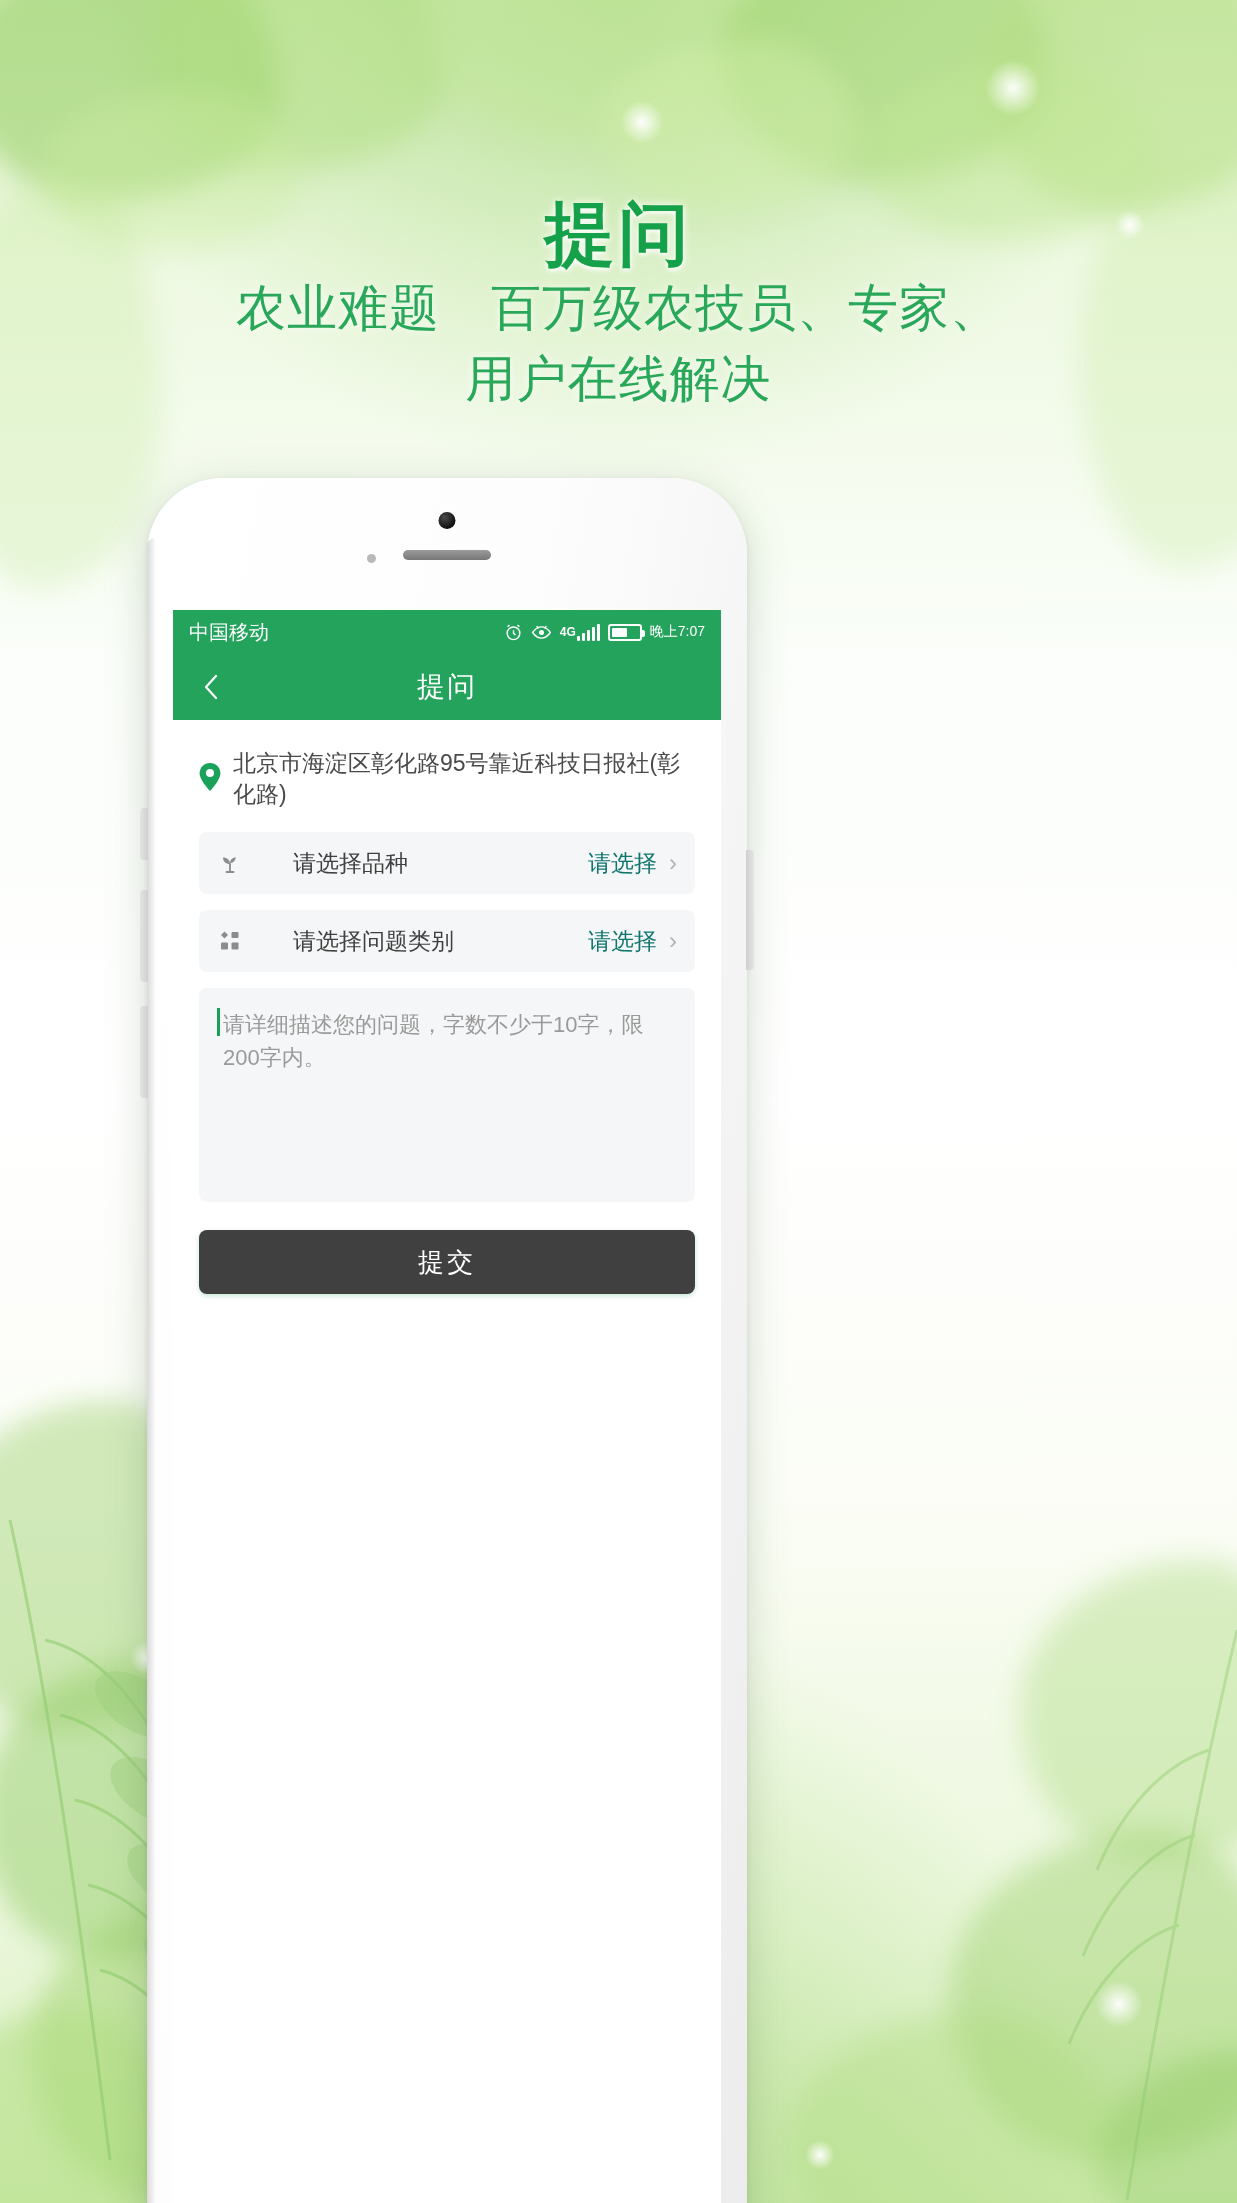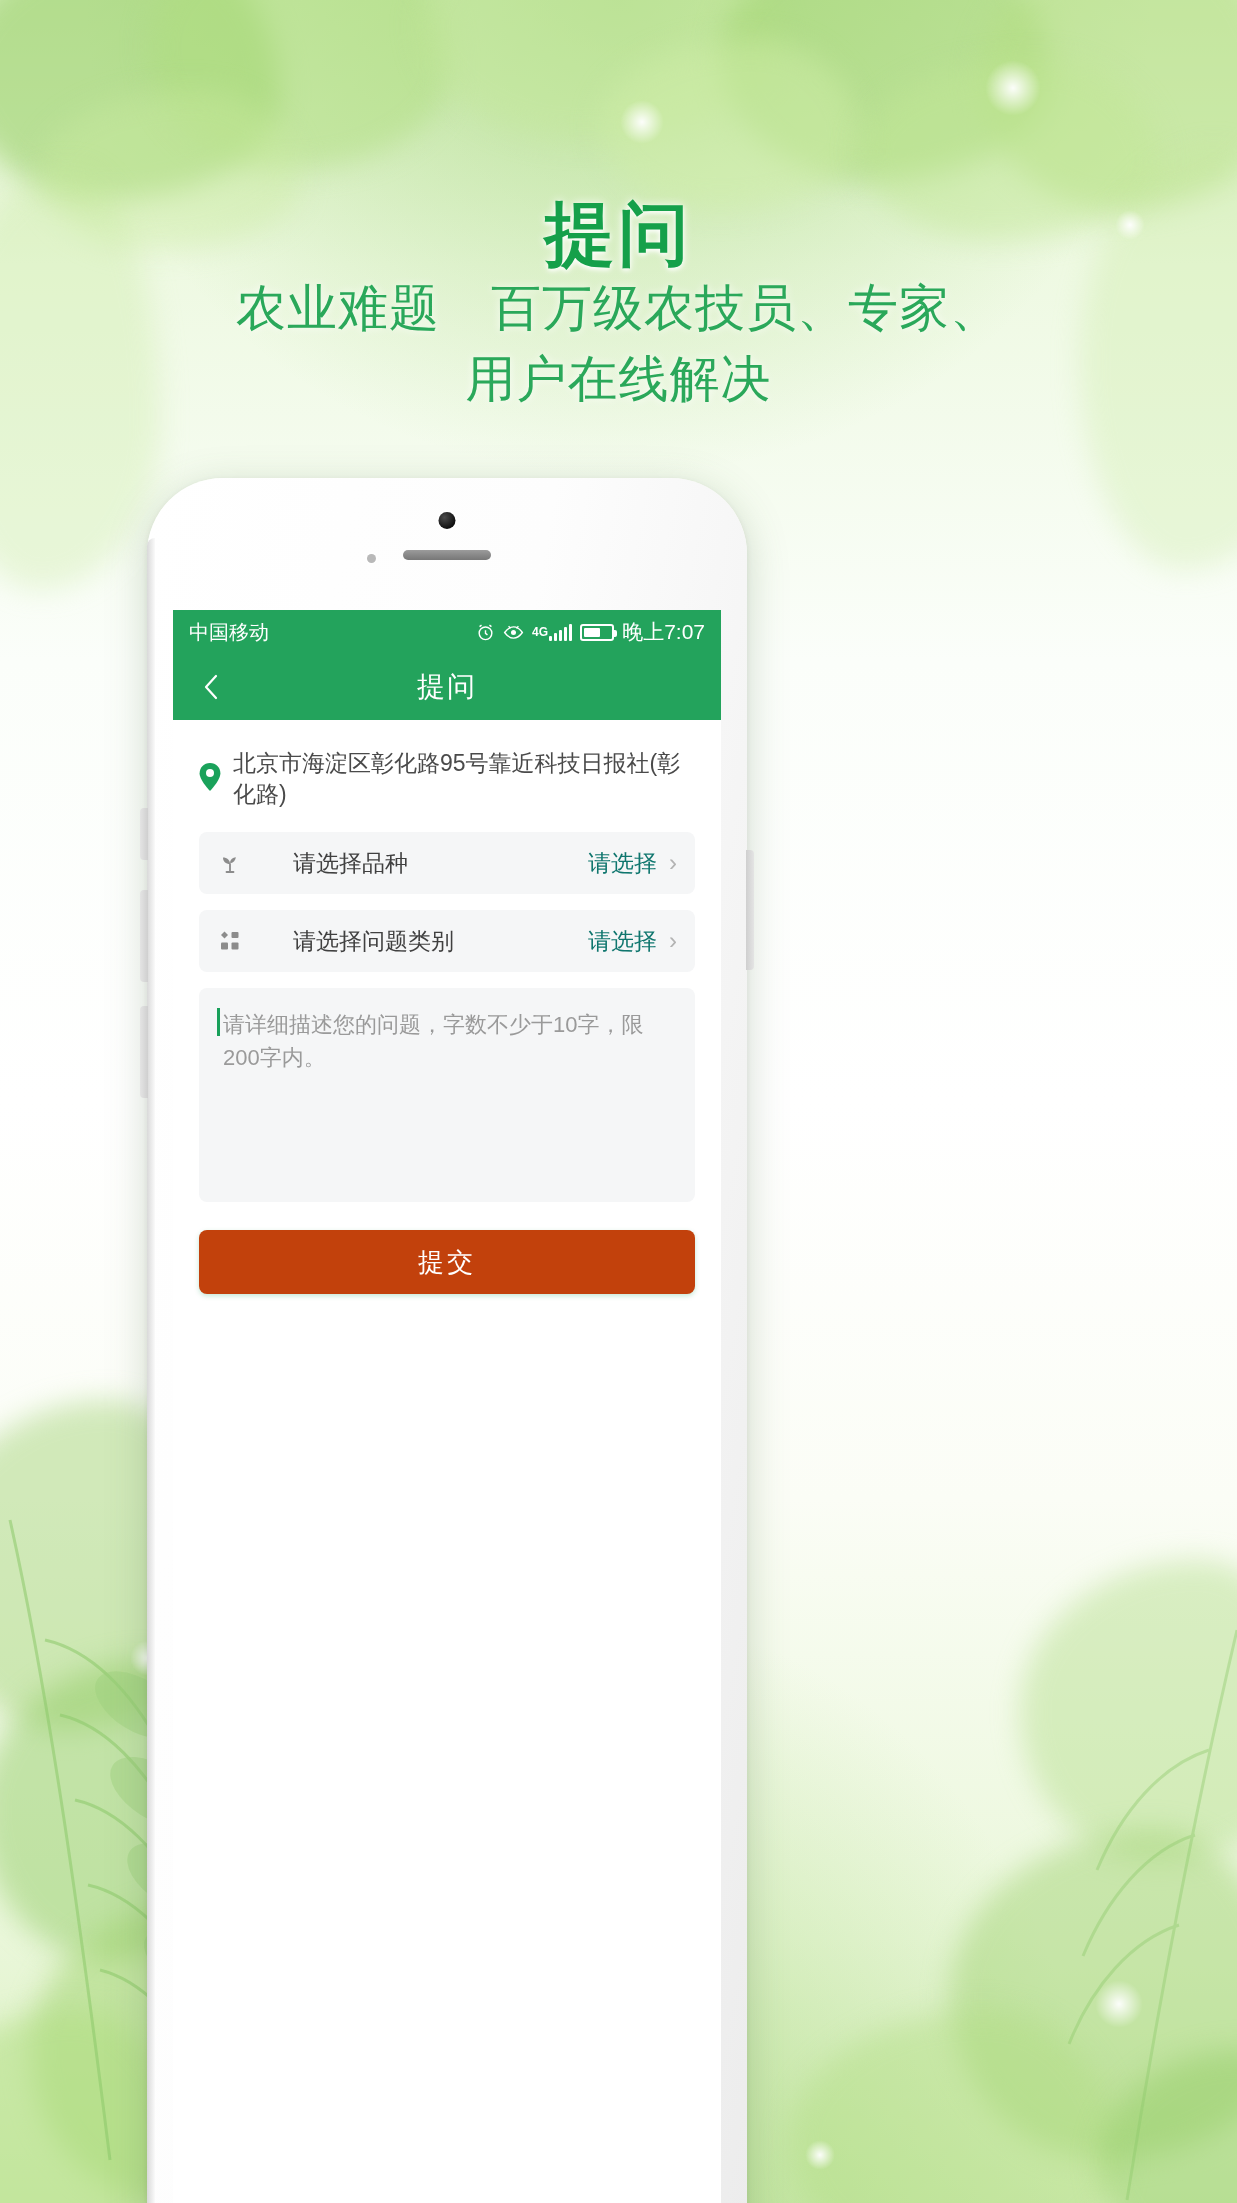--- a/index.html
+++ b/index.html
@@ -72,21 +72,21 @@
   .sb-right{ display:flex; align-items:center; gap:8px; }
   .sb-ico{ display:inline-flex; align-items:center; }
   .sigbars{ display:inline-flex; align-items:flex-end; gap:2px; height:17px; }
   .sigbars i{ display:block; width:3px; background:#fff; border-radius:1px; }
   .sigbars i:nth-child(1){height:5px}.sigbars i:nth-child(2){height:8px}
   .sigbars i:nth-child(3){height:11px}.sigbars i:nth-child(4){height:14px}.sigbars i:nth-child(5){height:17px}
   .net4g{ font-size:12px; font-weight:bold; margin-right:1px; line-height:1; }
   .battery{ width:34px; height:17px; border:2px solid #fff; border-radius:3px; position:relative; display:inline-block; }
   .battery::after{ content:""; position:absolute; right:-5px; top:4px; width:3px; height:7px; background:#fff; border-radius:0 2px 2px 0; }
   .battery i{ position:absolute; left:2px; top:2px; bottom:2px; width:52%; background:#fff; border-radius:1px; display:block; }
-  .sb-time{ font-size:21px; }
+  .sb-time{ font-size:14px; }
 
   
   .navbar{
     height:66px; background:#23a35c; color:#fff; position:relative;
     display:flex; align-items:center; justify-content:center;
   }
   .nav-back{ position:absolute; left:18px; top:50%; transform:translateY(-50%);
     width:40px; height:40px; display:flex; align-items:center; justify-content:center; cursor:pointer; }
   .nav-title{ font-size:28px; letter-spacing:2px; }
 
@@ -115,21 +115,21 @@
   .chev{ color:#b3b3b3; font-size:24px; line-height:1; }
 
   .ta-box{
     margin:6px 26px 0 26px; height:214px; background:#f5f6f7; border-radius:8px;
     padding:20px 18px; position:relative;
   }
   .ta-caret{ position:absolute; left:18px; top:20px; width:3px; height:28px; background:#18a05a; }
   .ta-ph{ font-size:22px; color:#9a9a9a; line-height:1.5; padding-left:6px; }
 
   .submit{
-    margin:28px 26px 0 26px; height:64px; background:#c2410c; border-radius:8px;
+    margin:28px 26px 0 26px; height:64px; background:#404040; border-radius:8px;
     display:flex; align-items:center; justify-content:center; cursor:pointer;
     box-shadow:0 2px 5px rgba(26,162,91,.25);
   }
   .submit-label{ color:#fff; font-size:26px; letter-spacing:3px; }
 </style>
 </head>
 <body>
 
 <div id="bg">
   <div class="bgbase"></div>

